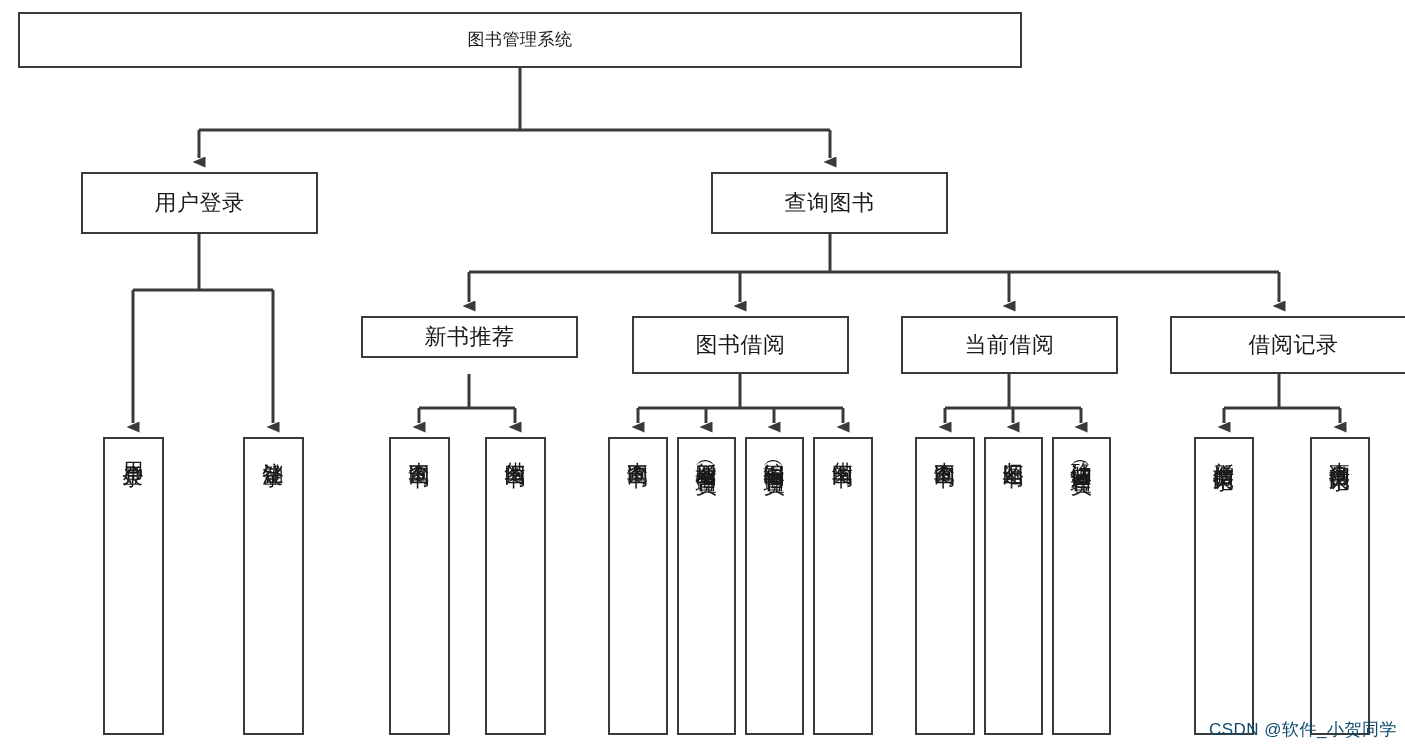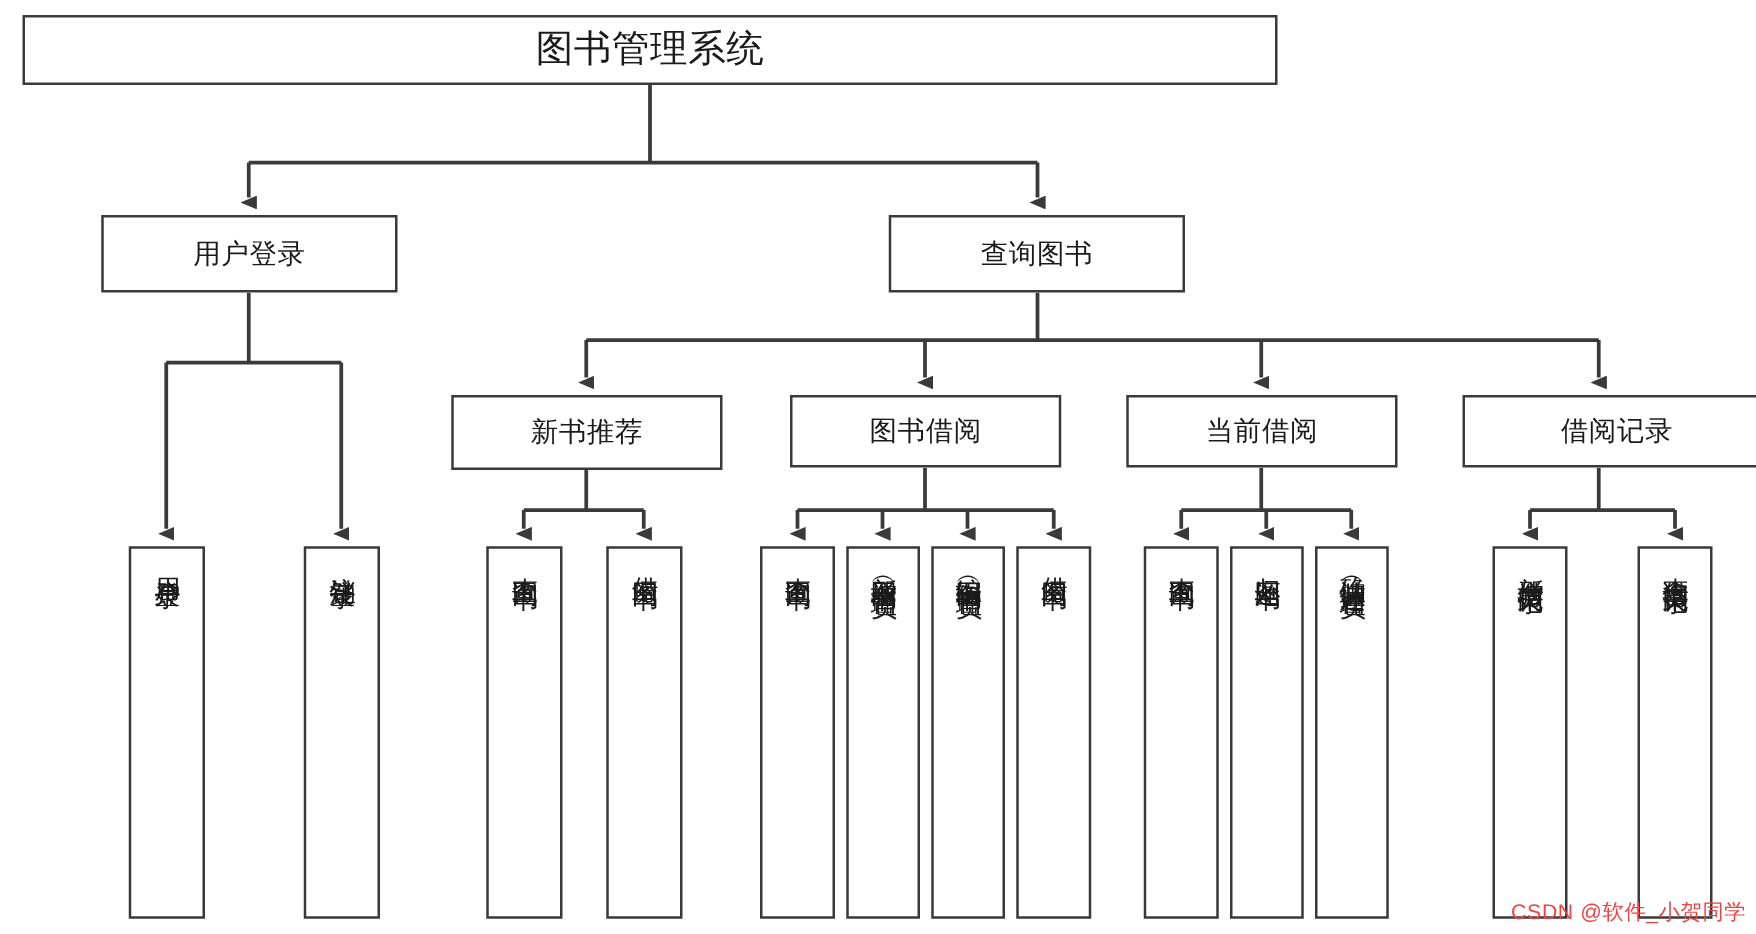--- a/index.html
+++ b/index.html
@@ -40,40 +40,40 @@
   .node .lbl {
     display: block;
     line-height: 1.12;
     letter-spacing: 0.5px;
   }
   
   .node.h .lbl {
     font-size: 22px;
     writing-mode: horizontal-tb;
   }
-  .node.root .lbl { font-size: 30px; text-align: right; }
+  .node.root .lbl { font-size: 17px; text-align: right; }
   
   .node.v {
     align-items: flex-start;
     padding-top: 6px;
   }
   .node.v .lbl {
     writing-mode: vertical-rl;
     text-orientation: upright;
     font-size: 21px;
     line-height: 1.0;
     letter-spacing: 2px;
     white-space: nowrap;
   }
   .watermark {
     position: absolute;
     right: 8px;
     bottom: 6px;
     font-size: 17px;
-    color: #ef4444;
+    color: #0c4a6e;
     letter-spacing: 0.5px;
     white-space: nowrap;
     user-select: none;
   }
 </style>
 </head>
 <body>
 
 <div id="canvas">
 
@@ -131,21 +131,21 @@
     <span class="lbl">图书管理系统</span>
   </div>
 
   <div class="node h" style="left:81px; top:172px; width:237px; height:62px;">
     <span class="lbl">用户登录</span>
   </div>
   <div class="node h" style="left:711px; top:172px; width:237px; height:62px;">
     <span class="lbl">查询图书</span>
   </div>
 
-  <div class="node h" style="left:361px; top:316px; width:217px; height:60px;">
+  <div class="node h" style="left:361px; top:316px; width:217px; height:42px;">
     <span class="lbl">新书推荐</span>
   </div>
   <div class="node h" style="left:632px; top:316px; width:217px; height:58px;">
     <span class="lbl">图书借阅</span>
   </div>
   <div class="node h" style="left:901px; top:316px; width:217px; height:58px;">
     <span class="lbl">当前借阅</span>
   </div>
   <div class="node h" style="left:1170px; top:316px; width:247px; height:58px;">
     <span class="lbl">借阅记录</span>

